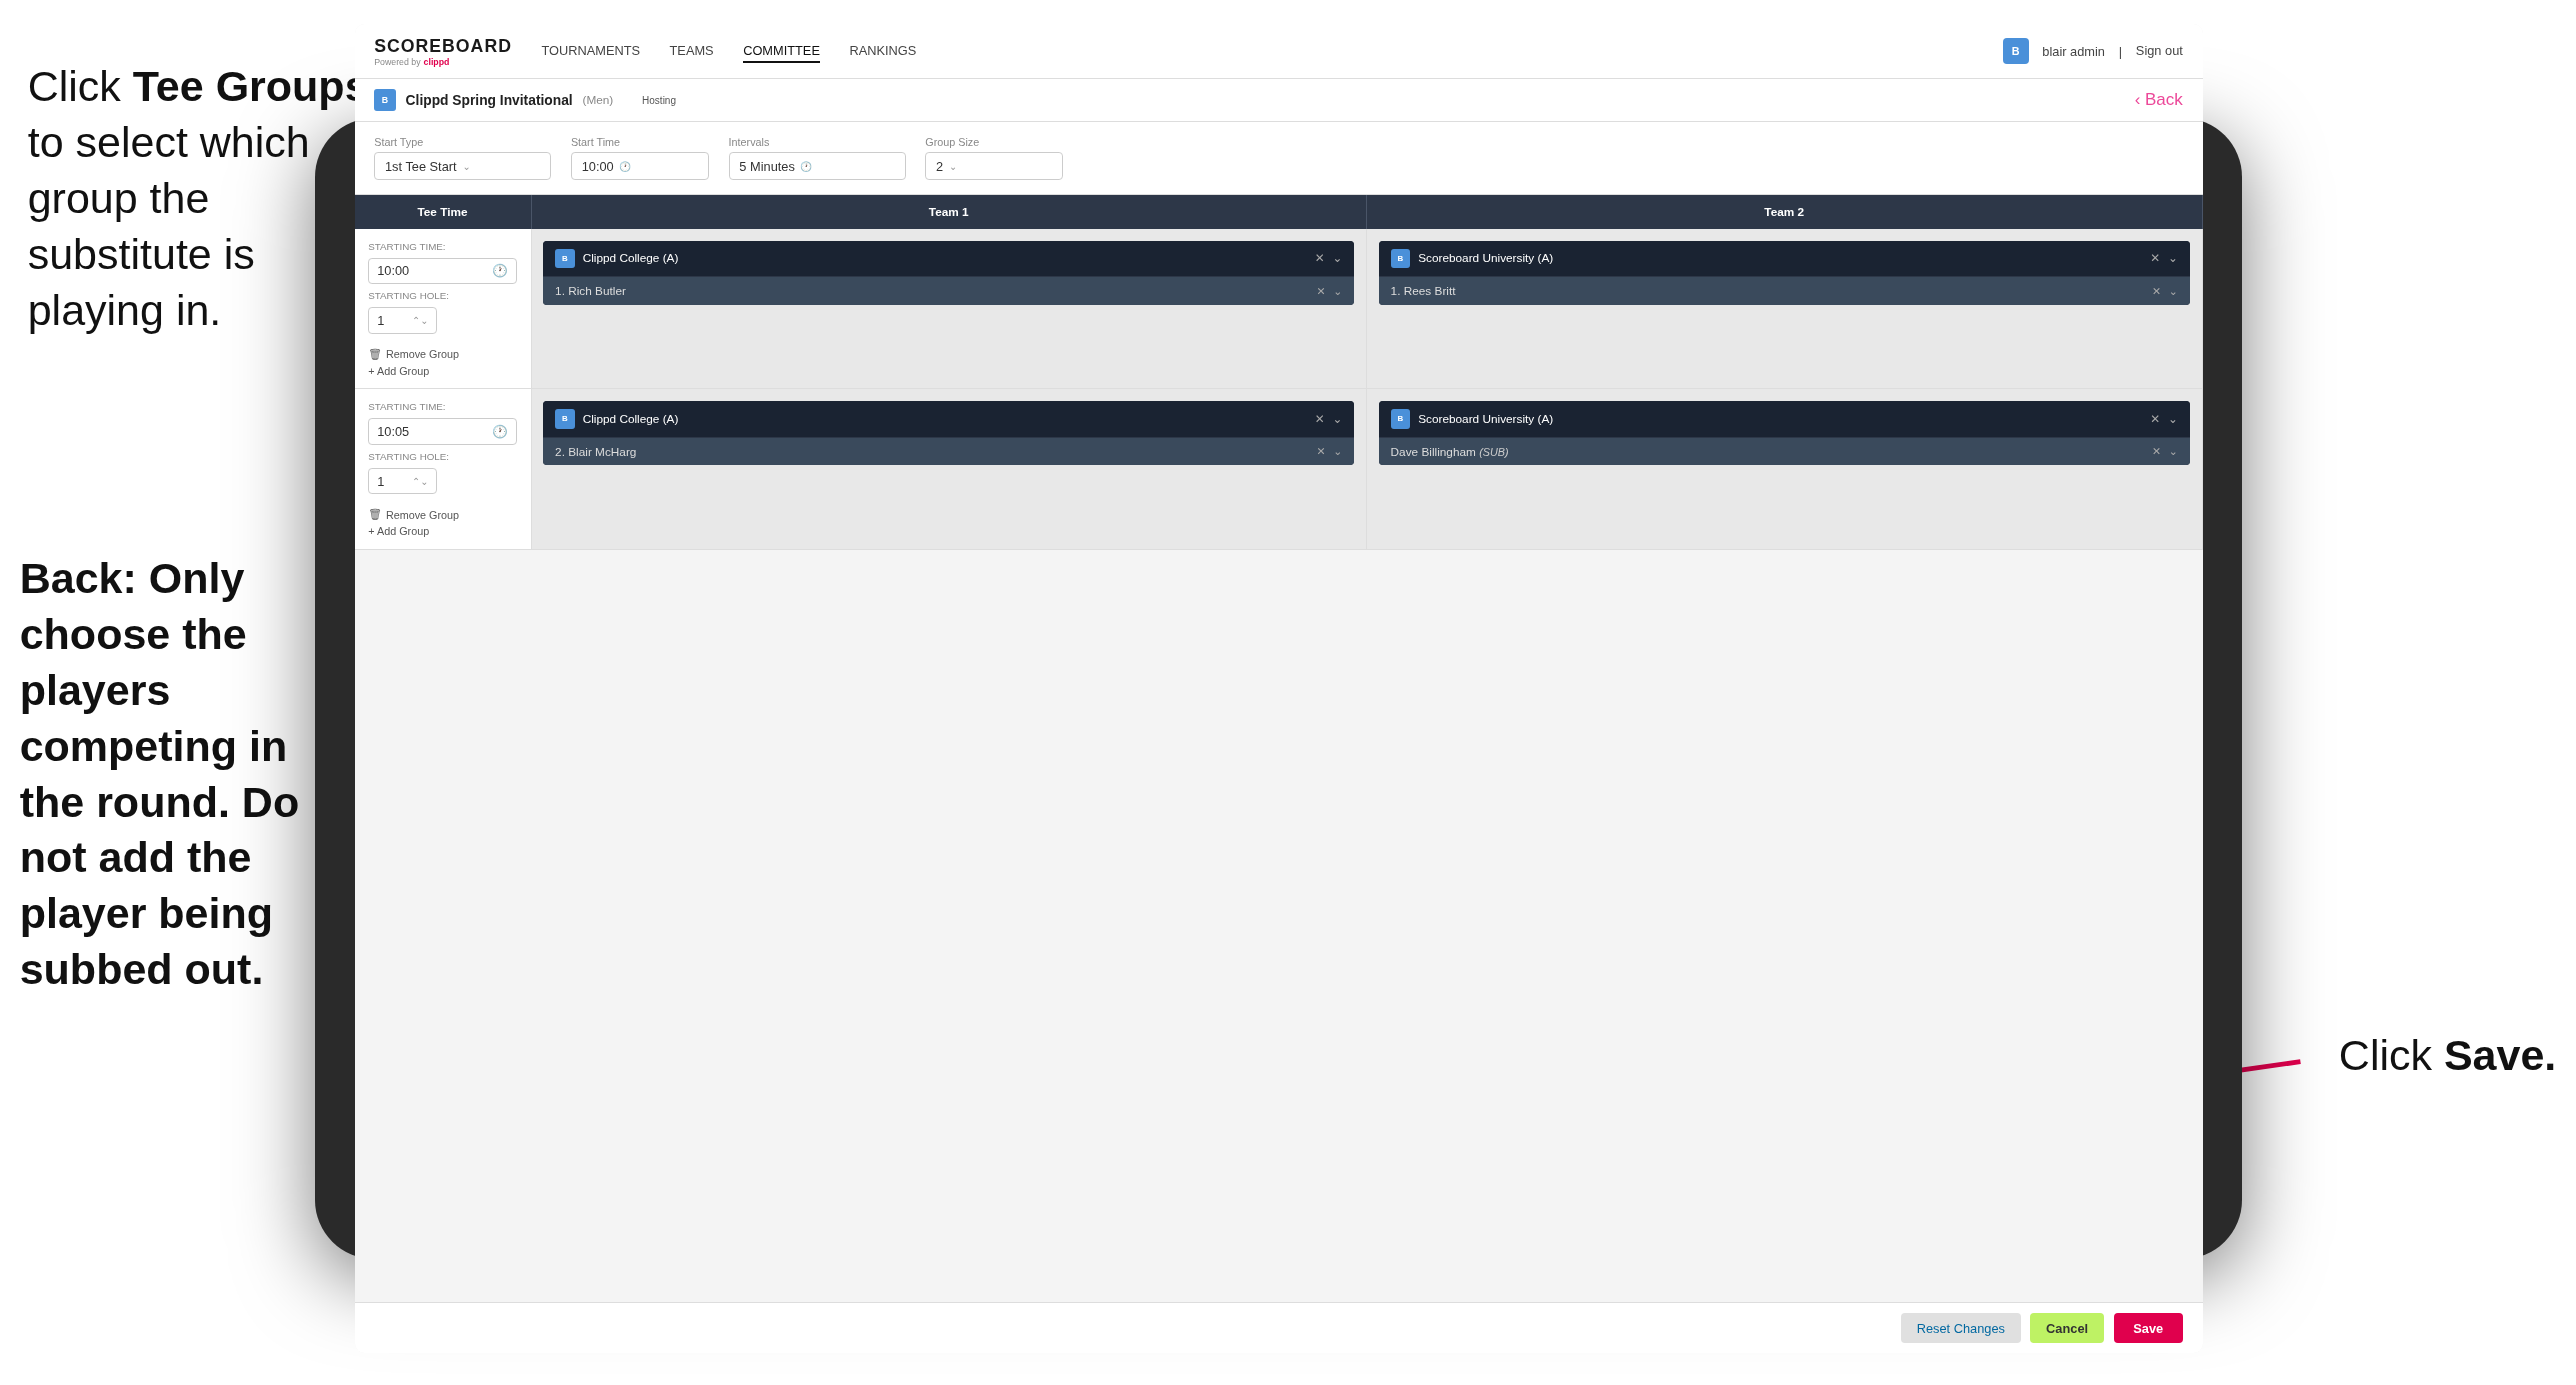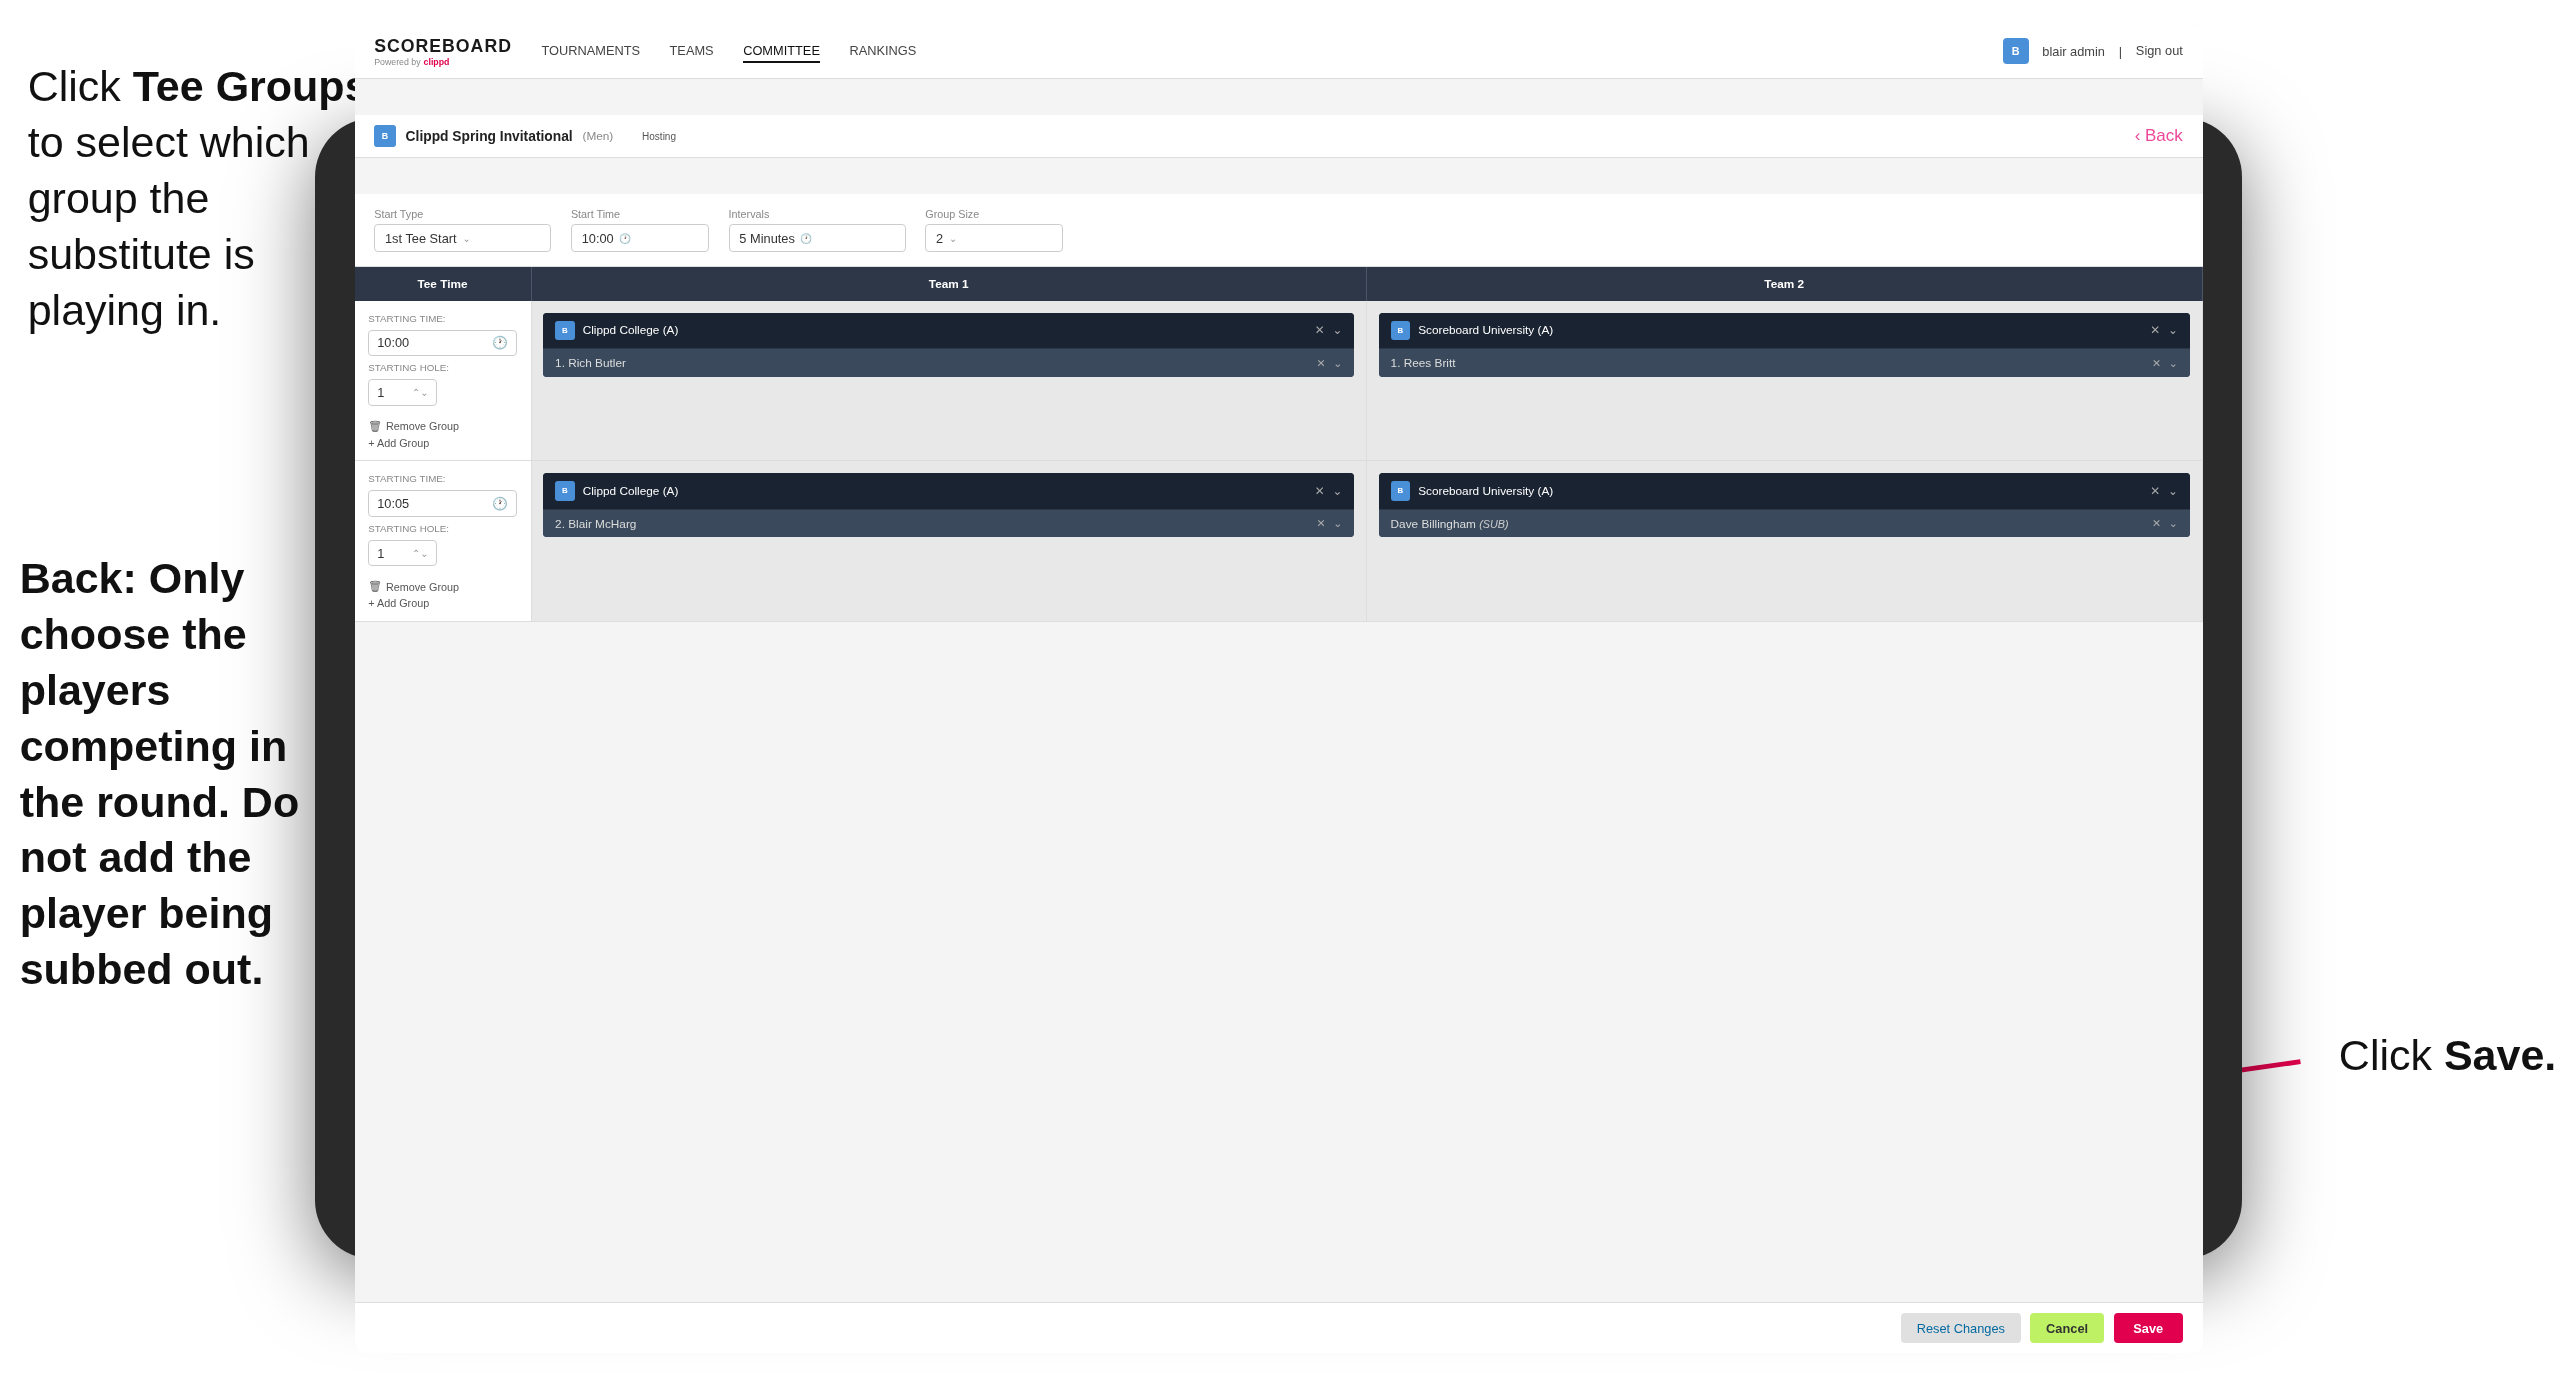--- a/index.html
+++ b/index.html
@@ -73,21 +73,20 @@
     }
 
     .tablet-screen {
       width: 1848px;
       height: 1329px;
       background: #f4f4f4;
       border-radius: 9.8px;
       overflow: hidden;
       display: flex;
       flex-direction: column;
-      gap: 36px;
     }
 
     
     .navbar {
       background: #fff;
       height: 55px;
       display: flex;
       align-items: center;
       padding: 0 19.7px;
       border-bottom: 1px solid #ddd;

